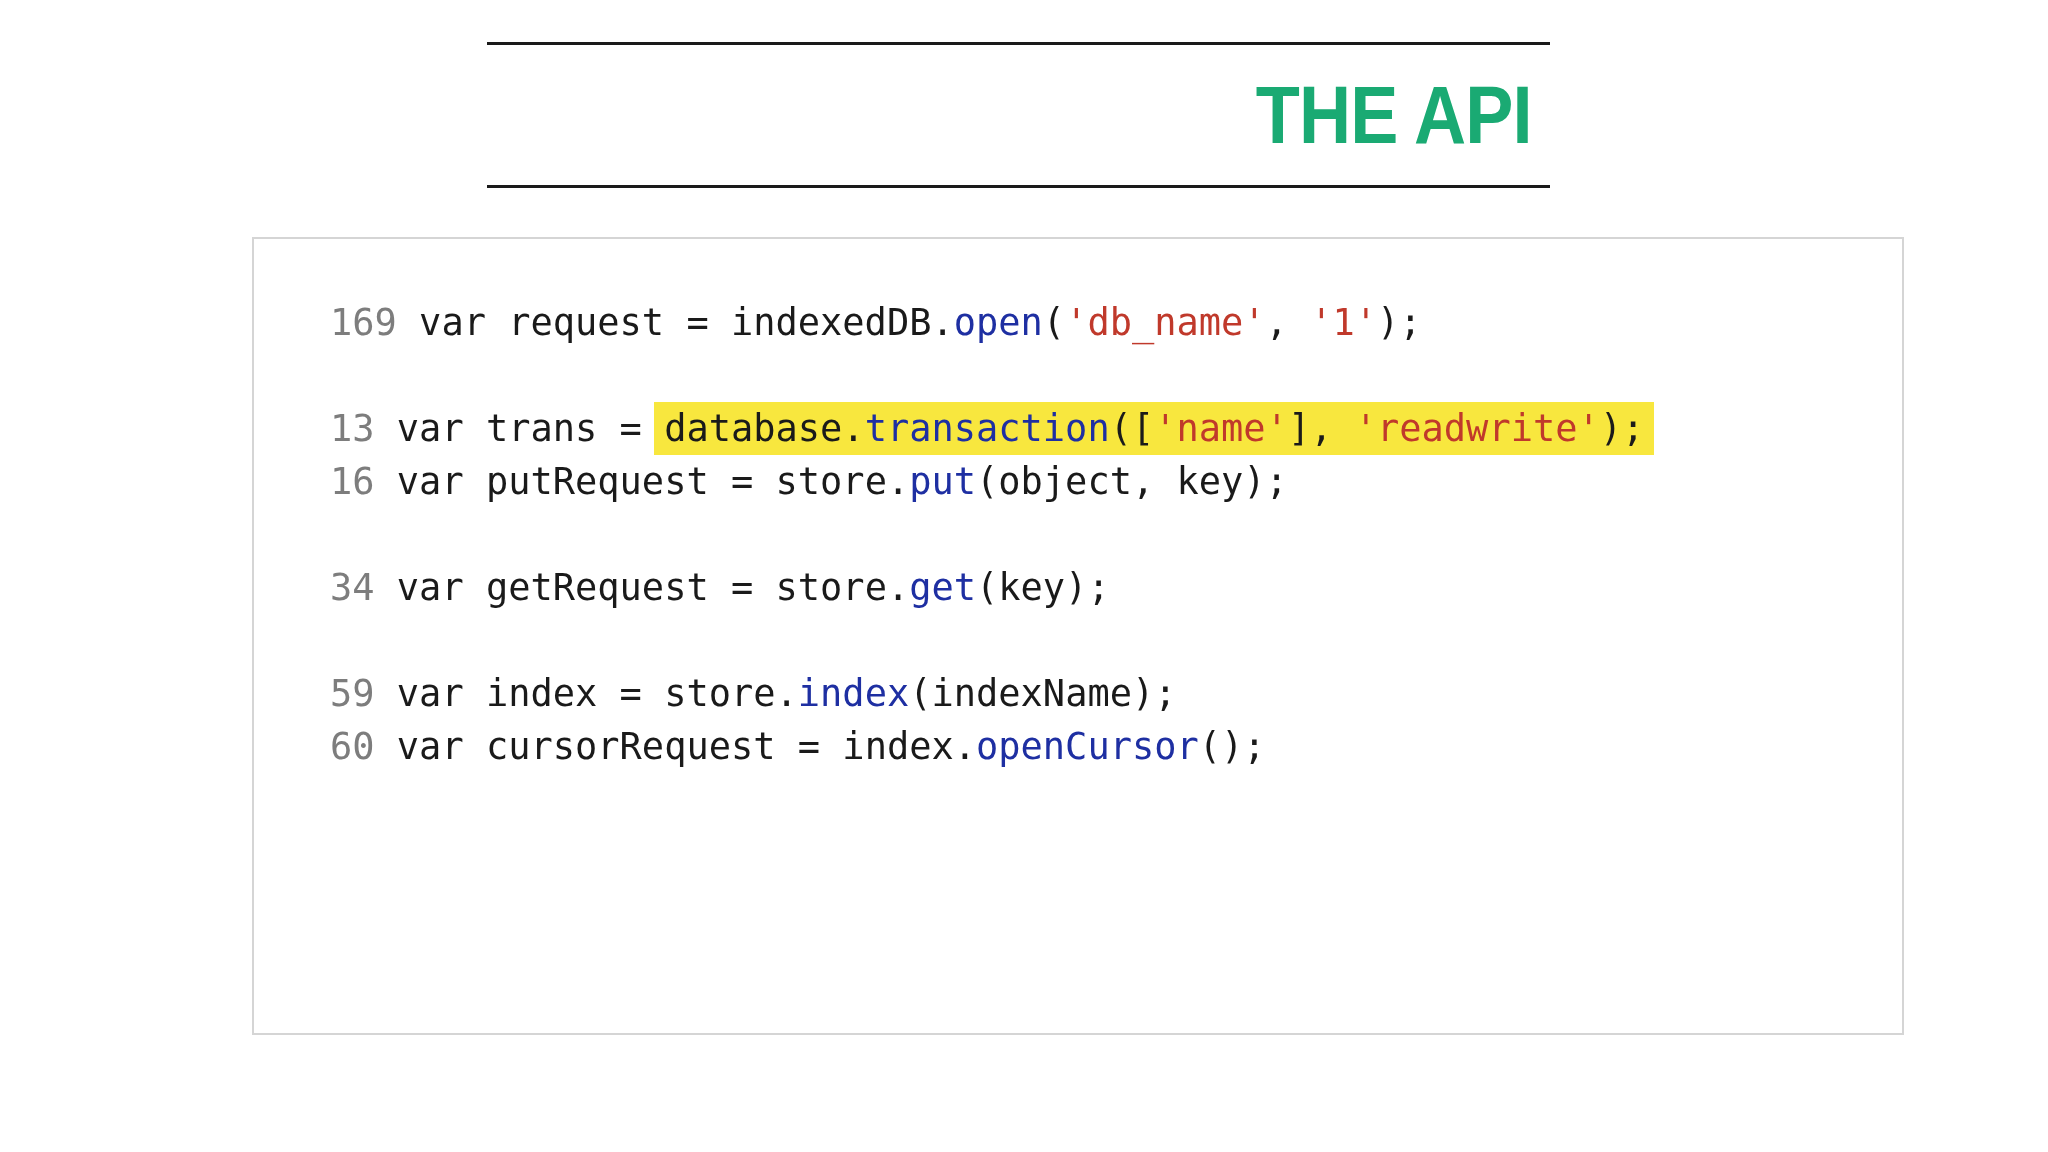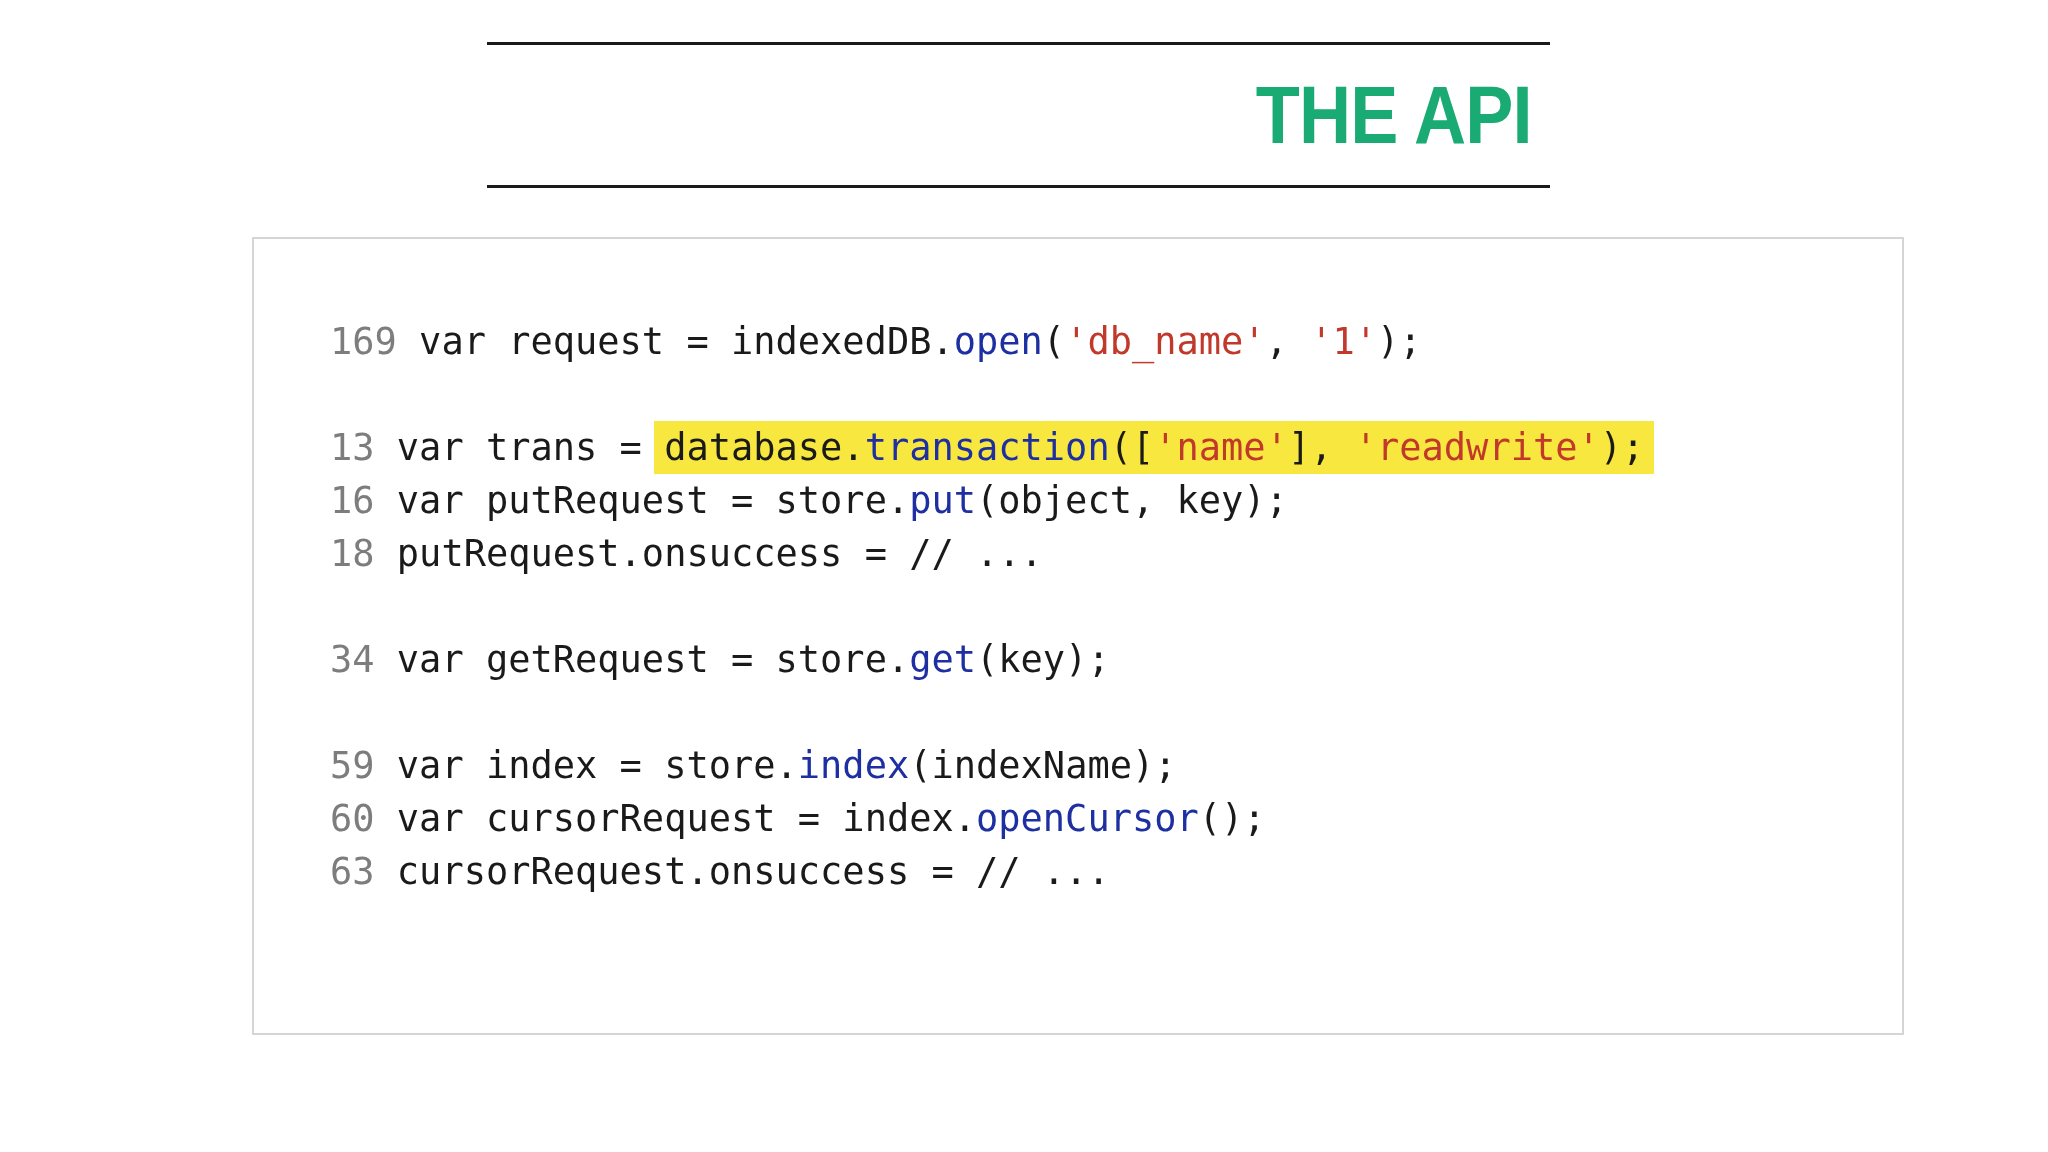--- a/index.html
+++ b/index.html
@@ -45,21 +45,21 @@
   
   .code-panel {
     position: absolute;
     left: 252px;
     top: 237px;
     width: 1652px;
     height: 798px;
     box-sizing: border-box;
     background: #ffffff;
     border: 2px solid var(--border);
-    padding: 76px 24px 0 76px;
+    padding: 57px 24px 0 76px;
     font-family: "DejaVu Sans Mono", monospace;
     font-size: 37px;
     line-height: 53px;
     color: var(--ink);
   }
   .code-line {
     white-space: pre;
     height: 53px;
   }
   .tok-num    { color: var(--gray); }
@@ -77,20 +77,18 @@
 
 <div class="title-block">
   <h1 class="page-title">THE API</h1>
 </div>
 
 <div class="code-panel">
     <div class="code-line"><span class="tok-num">169</span><span class="tok-plain"> var request = indexedDB.</span><span class="tok-method">open</span><span class="tok-plain">(</span><span class="tok-string">'db_name'</span><span class="tok-plain">, </span><span class="tok-string">'1'</span><span class="tok-plain">);</span></div>
     <div class="code-line">&nbsp;</div>
     <div class="code-line"><span class="tok-num">13</span><span class="tok-plain"> var trans = </span><span class="hl"><span class="tok-plain">database.</span><span class="tok-method">transaction</span><span class="tok-plain">([</span><span class="tok-string">'name'</span><span class="tok-plain">], </span><span class="tok-string">'readwrite'</span><span class="tok-plain">);</span></span></div>
     <div class="code-line"><span class="tok-num">16</span><span class="tok-plain"> var putRequest = store.</span><span class="tok-method">put</span><span class="tok-plain">(object, key);</span></div>
-    <div class="code-line"><span class="tok-num">18</span><span class="tok-plain"> putRequest.onsuccess = // ...</span></div>
     <div class="code-line">&nbsp;</div>
     <div class="code-line"><span class="tok-num">34</span><span class="tok-plain"> var getRequest = store.</span><span class="tok-method">get</span><span class="tok-plain">(key);</span></div>
     <div class="code-line">&nbsp;</div>
     <div class="code-line"><span class="tok-num">59</span><span class="tok-plain"> var index = store.</span><span class="tok-method">index</span><span class="tok-plain">(indexName);</span></div>
     <div class="code-line"><span class="tok-num">60</span><span class="tok-plain"> var cursorRequest = index.</span><span class="tok-method">openCursor</span><span class="tok-plain">();</span></div>
-    <div class="code-line"><span class="tok-num">63</span><span class="tok-plain"> cursorRequest.onsuccess = // ...</span></div>
   </div>
 
 </body></html>

